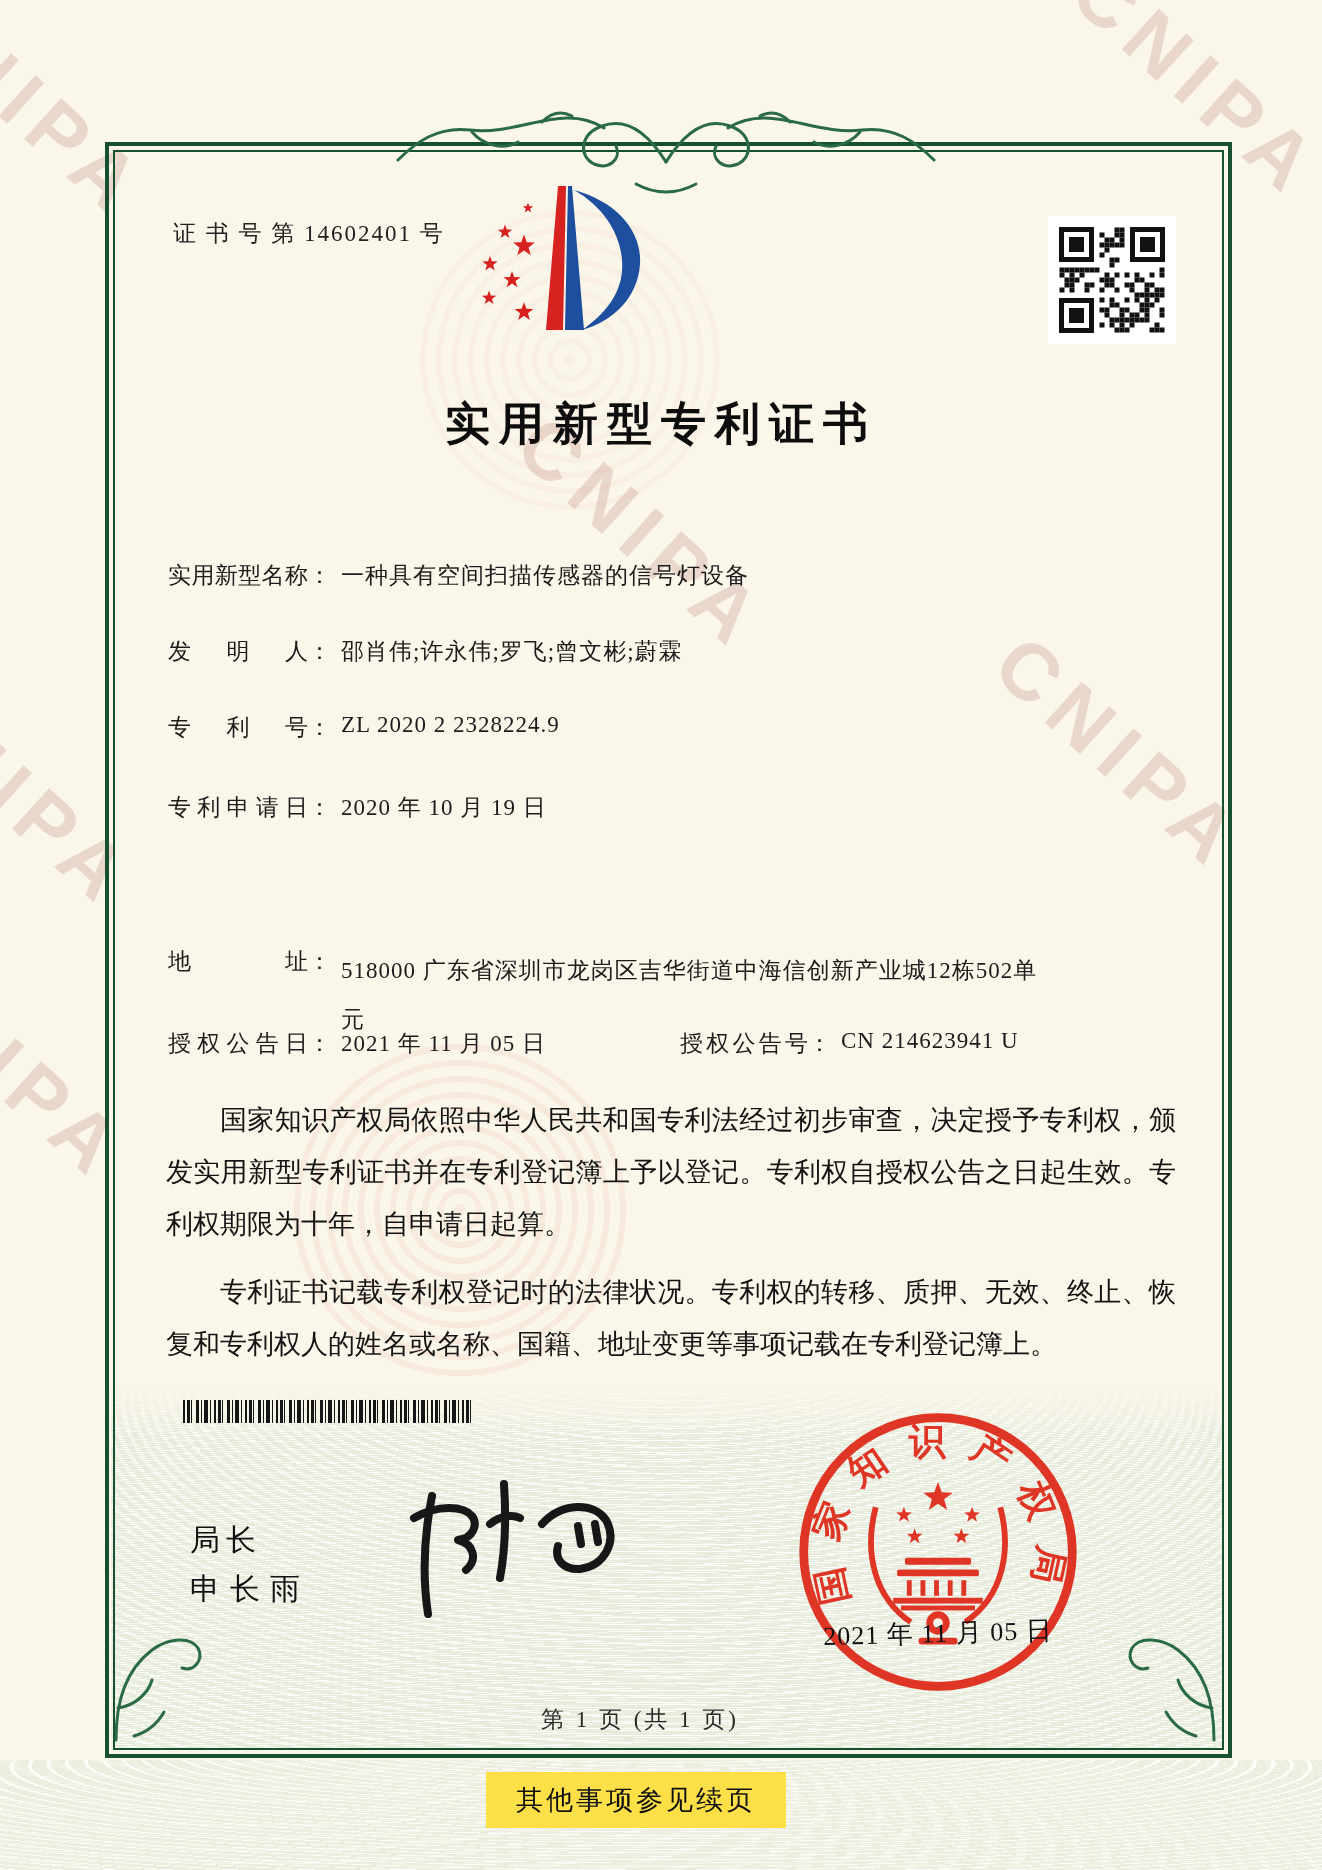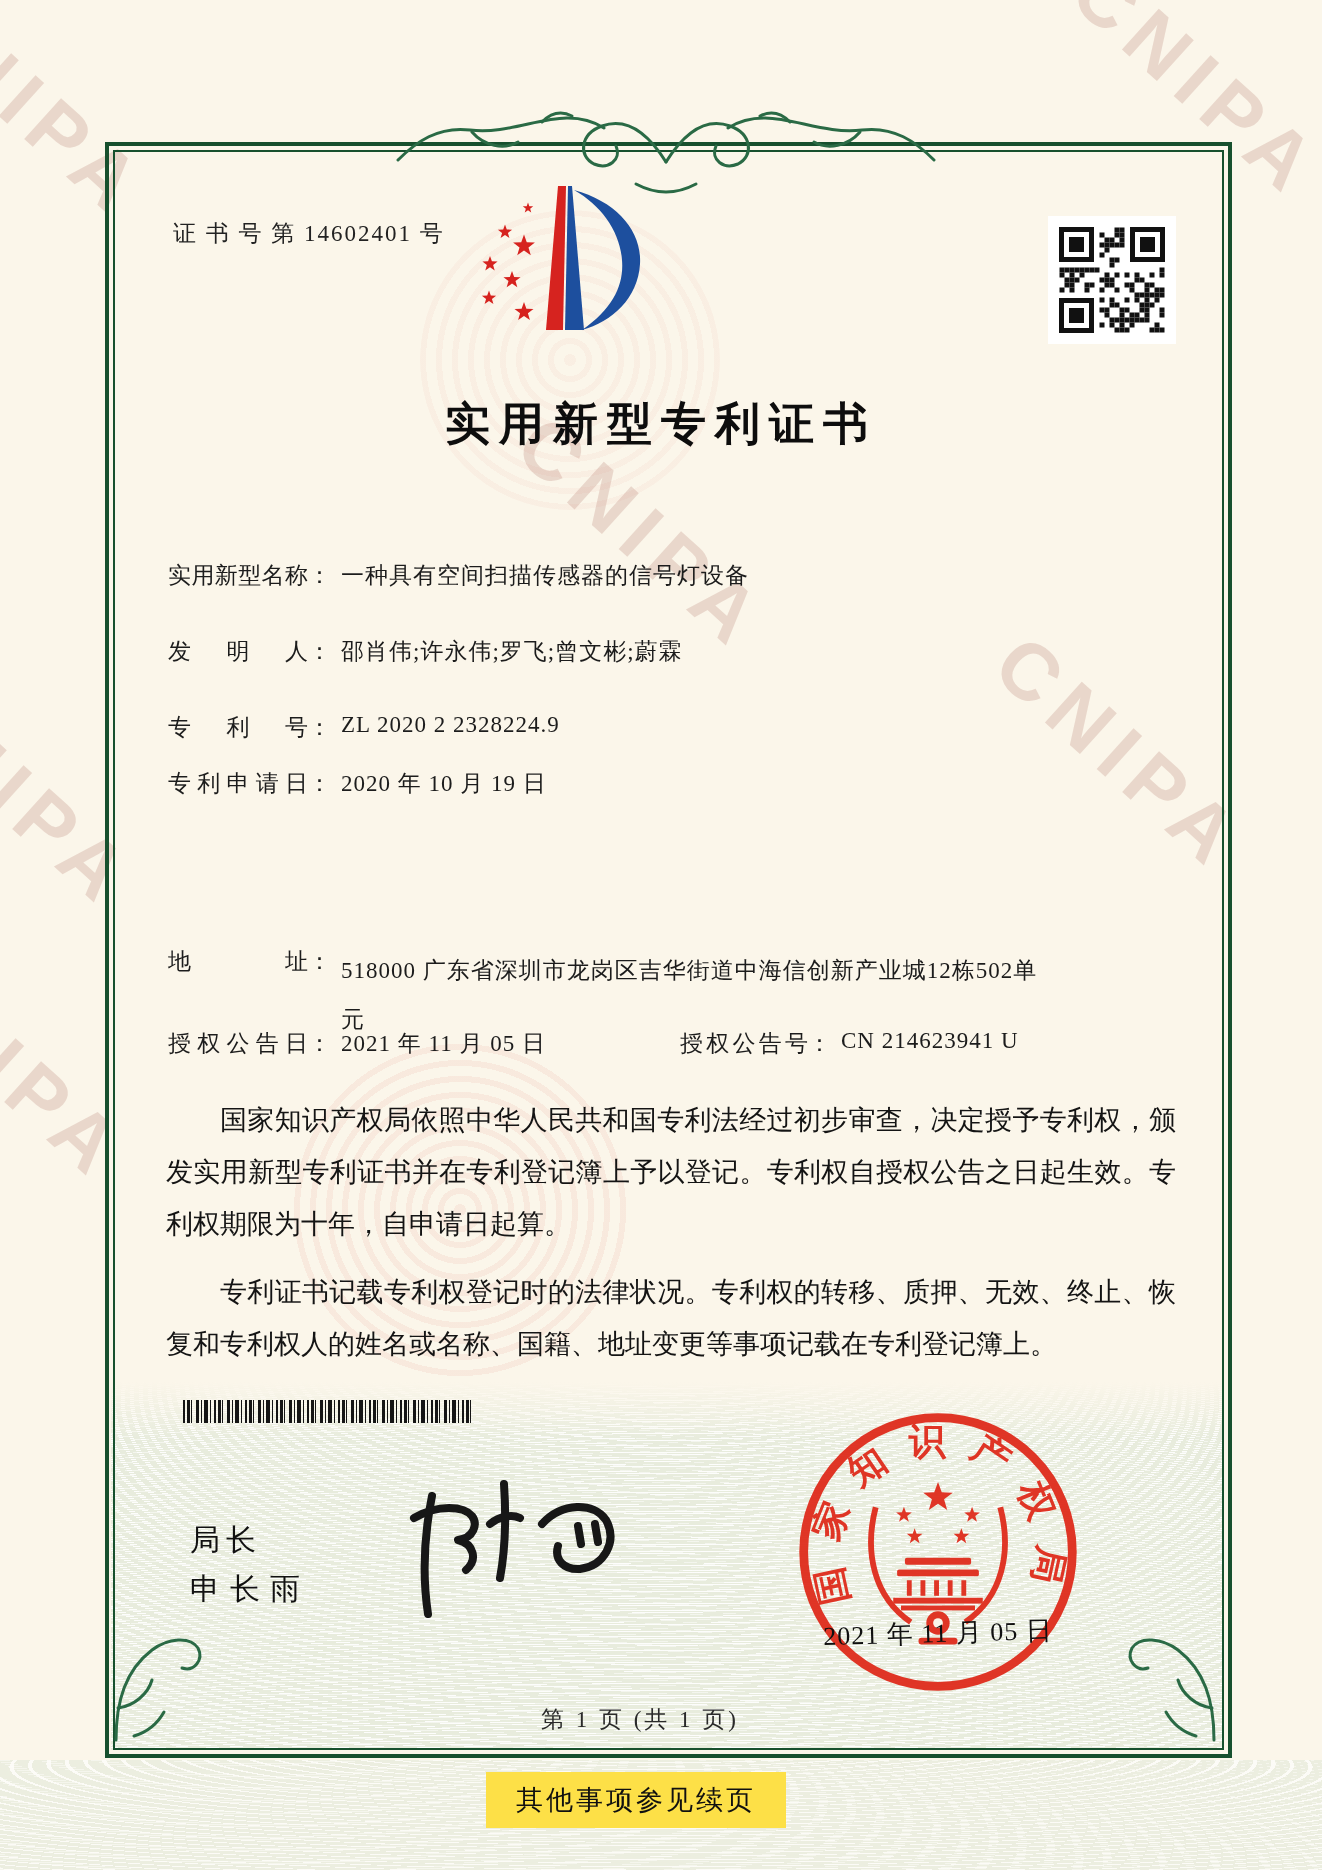--- a/index.html
+++ b/index.html
@@ -305,21 +305,21 @@
 
   <div class="frow" style="top:560px;">
     <span class="flabel">实用新型名称</span><span class="fcolon">：</span><span class="fvalue">一种具有空间扫描传感器的信号灯设备</span>
   </div>
   <div class="frow" style="top:636px;">
     <span class="flabel">发明人</span><span class="fcolon">：</span><span class="fvalue">邵肖伟;许永伟;罗飞;曾文彬;蔚霖</span>
   </div>
   <div class="frow" style="top:712px;">
     <span class="flabel">专利号</span><span class="fcolon">：</span><span class="fvalue">ZL 2020 2 2328224.9</span>
   </div>
-  <div class="frow" style="top:768px;">
+  <div class="frow" style="top:792px;">
     <span class="flabel">专利申请日</span><span class="fcolon">：</span><span class="fvalue">2020 年 10 月 19 日</span>
   </div>
   <div class="frow" style="top:946px;">
     <span class="flabel">地址</span><span class="fcolon">：</span><span class="fvalue wrap">518000 广东省深圳市龙岗区吉华街道中海信创新产业城12栋502单元</span>
   </div>
   <div class="frow" style="top:1028px;">
     <span class="flabel">授权公告日</span><span class="fcolon">：</span><span class="fvalue">2021 年 11 月 05 日</span>
     <span class="fpair2">
       <span class="flabel" style="width:128px;">授权公告号</span><span class="fcolon">：</span><span class="fvalue">CN 214623941 U</span>
     </span>

